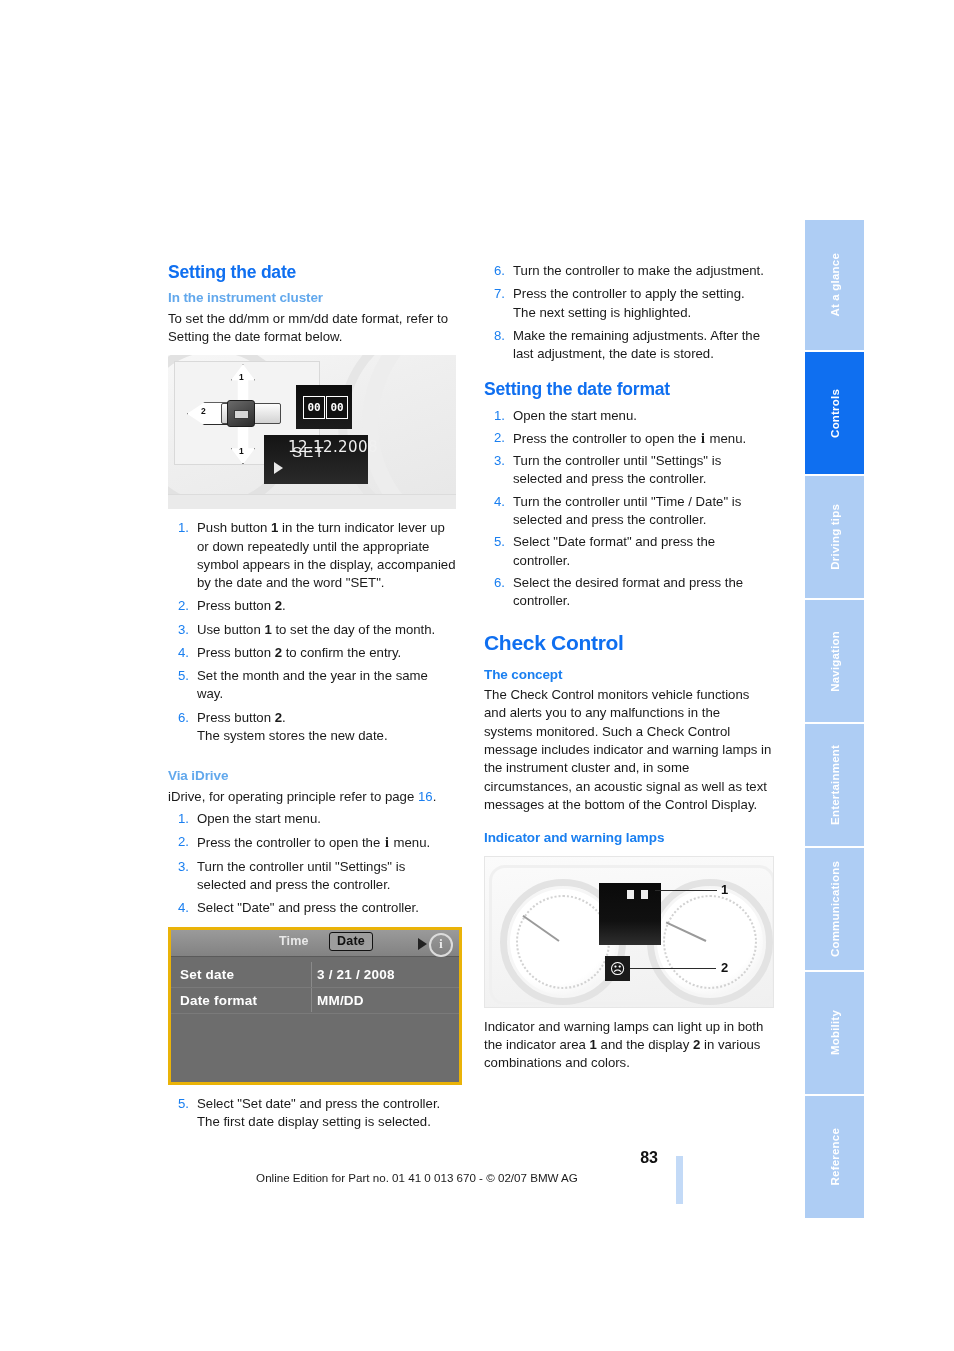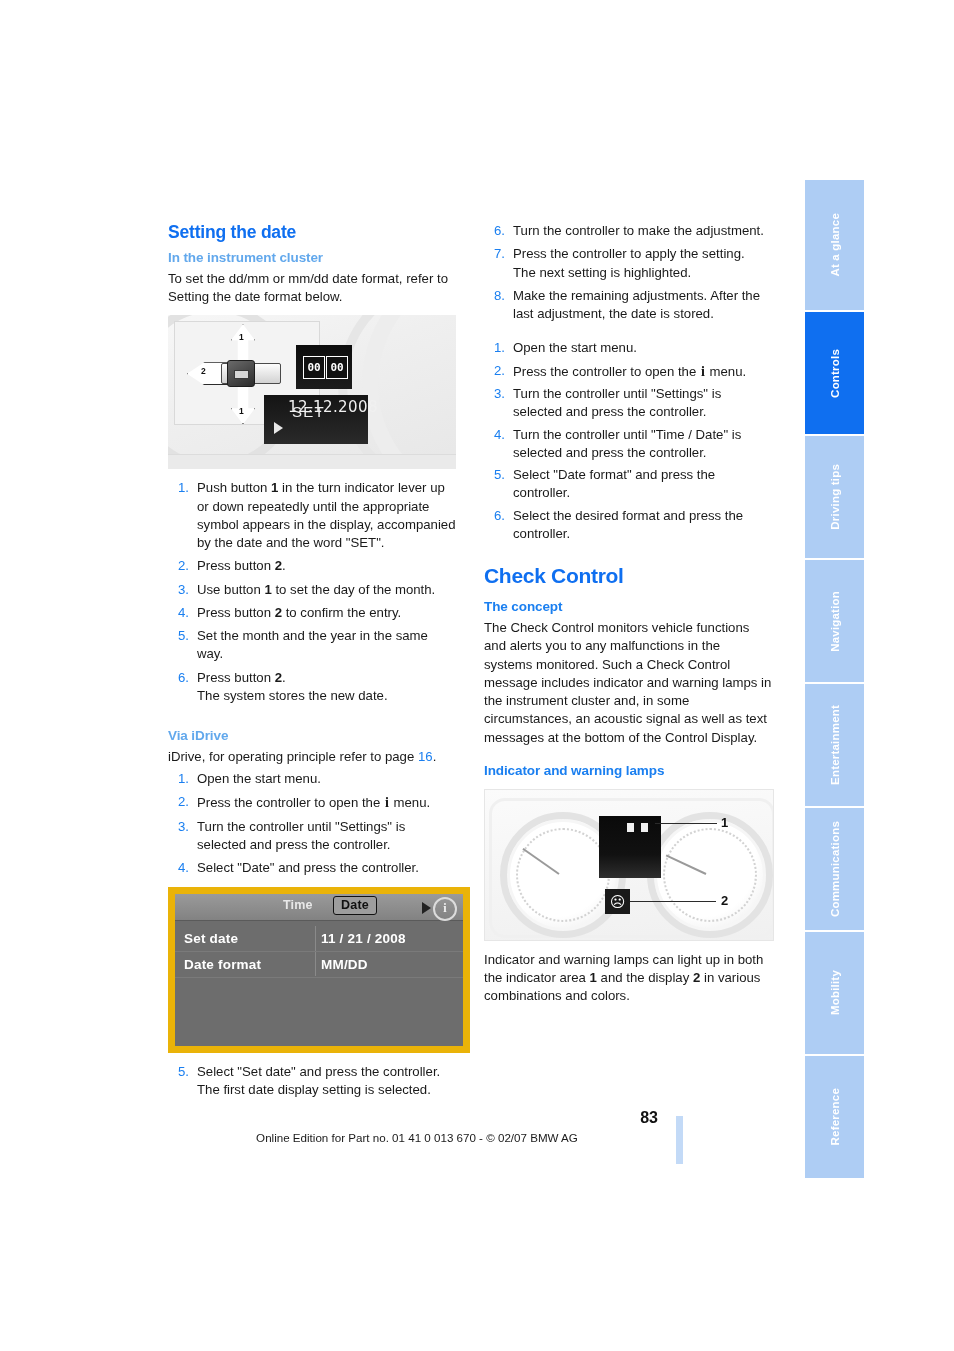--- a/index.html
+++ b/index.html
@@ -2,21 +2,21 @@
 <html><head>
 <meta charset="utf-8">
 <style>
   html,body{margin:0;padding:0;}
   body{
     width:954px;height:1351px;background:#ffffff;
     font-family:"Liberation Sans", sans-serif;
     -webkit-font-smoothing:antialiased;
     position:relative;overflow:hidden;
   }
-  .page{position:absolute;inset:0;}
+  .page{position:absolute;inset:0;margin-top:40px;}
 
   
   .col{position:absolute;top:222px;width:288px;}
   .col-left{left:168px;}
   .col-right{left:484px;}
 
   
   .h1{
     font-size:17.5px;font-weight:bold;color:#0f6ff0;
     letter-spacing:-0.2px;margin:0 0 7px 0;line-height:1.15;
@@ -148,21 +148,21 @@
     border-left:9px solid #e8e8e8;
     border-top:6px solid transparent;border-bottom:6px solid transparent;
   }
   .f1-base{
     position:absolute;left:0;bottom:0;width:100%;height:14px;
     background:#eaeaea;border-top:1px solid #dcdcdc;
   }
 
   
   .fig2{width:288px;height:152px;background:#6d6d6d;overflow:hidden;
-    border:7px solid #eab308;}
+    border:3px solid #eab308;}
   .f2-bar{
     position:relative;height:26px;
     background:linear-gradient(180deg,#9a9a9a,#828282);
     border-bottom:1px solid #5a5a5a;
   }
   .f2-tab{
     position:absolute;top:4px;font-size:12.5px;color:#f0f0f0;
     font-weight:bold;letter-spacing:0.2px;
   }
   .f2-tab-time{left:108px;color:#e8e8e8;}
@@ -342,21 +342,21 @@
       <div class="f2-bar">
         <div class="f2-tab f2-tab-time">Time</div>
         <div class="f2-tab f2-tab-date">Date</div>
         <div class="f2-arrow"></div>
         <div class="f2-iicon">i</div>
       </div>
       <div class="f2-rows" id="idrive-rows">
         <div class="f2-div"></div>
       <div class="f2-row">
             <span class="lbl">Set date</span>
-            <span class="val">11 / 21 / 2008</span>
+            <span class="val">3 / 21 / 2008</span>
           </div>
           <div class="f2-row">
             <span class="lbl">Date format</span>
             <span class="val">MM/DD</span>
           </div>
         </div>
 
     </div>
 
     <ol class="steps" id="steps-idrive-cont">
@@ -367,20 +367,21 @@
   <div class="col col-right">
 
     <ol class="steps" id="steps-right-top">
         <li><span class="num">6.</span><span>Turn the controller to make the adjustment.</span></li>
         <li><span class="num">7.</span><span>Press the controller to apply the setting.<br>The next setting is highlighted.</span></li>
         <li><span class="num">8.</span><span>Make the remaining adjustments. After the last adjustment, the date is stored.</span></li>
       </ol>
 
     <div class="sec-gap-sm"></div>
 
+    <h2 class="h1">Setting the date format</h2>
     <ol class="steps tight" id="steps-date-format">
         <li><span class="num">1.</span><span>Open the start menu.</span></li>
         <li><span class="num">2.</span><span>Press the controller to open the <span class="ico-i">i</span> menu.</span></li>
         <li><span class="num">3.</span><span>Turn the controller until "Settings" is selected and press the controller.</span></li>
         <li><span class="num">4.</span><span>Turn the controller until "Time / Date" is selected and press the controller.</span></li>
         <li><span class="num">5.</span><span>Select "Date format" and press the controller.</span></li>
         <li><span class="num">6.</span><span>Select the desired format and press the controller.</span></li>
       </ol>
 
     <div class="sec-gap"></div>

